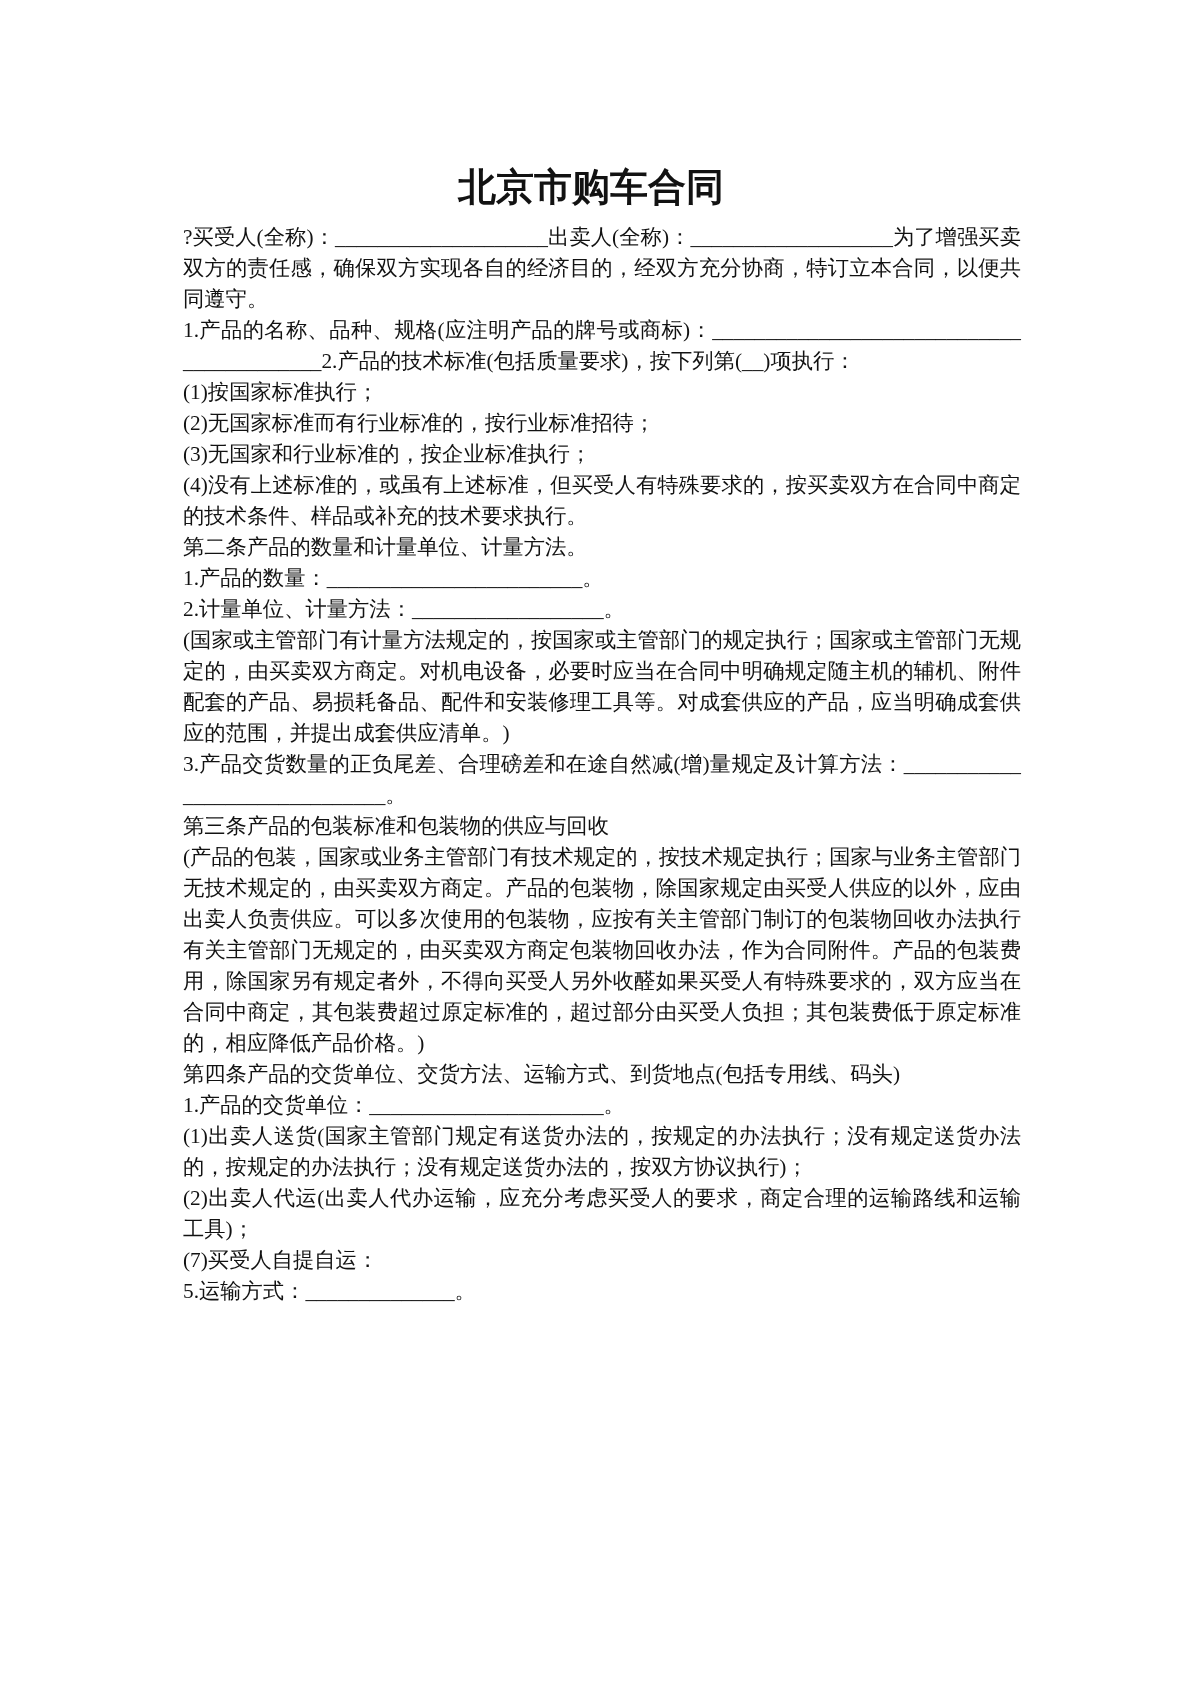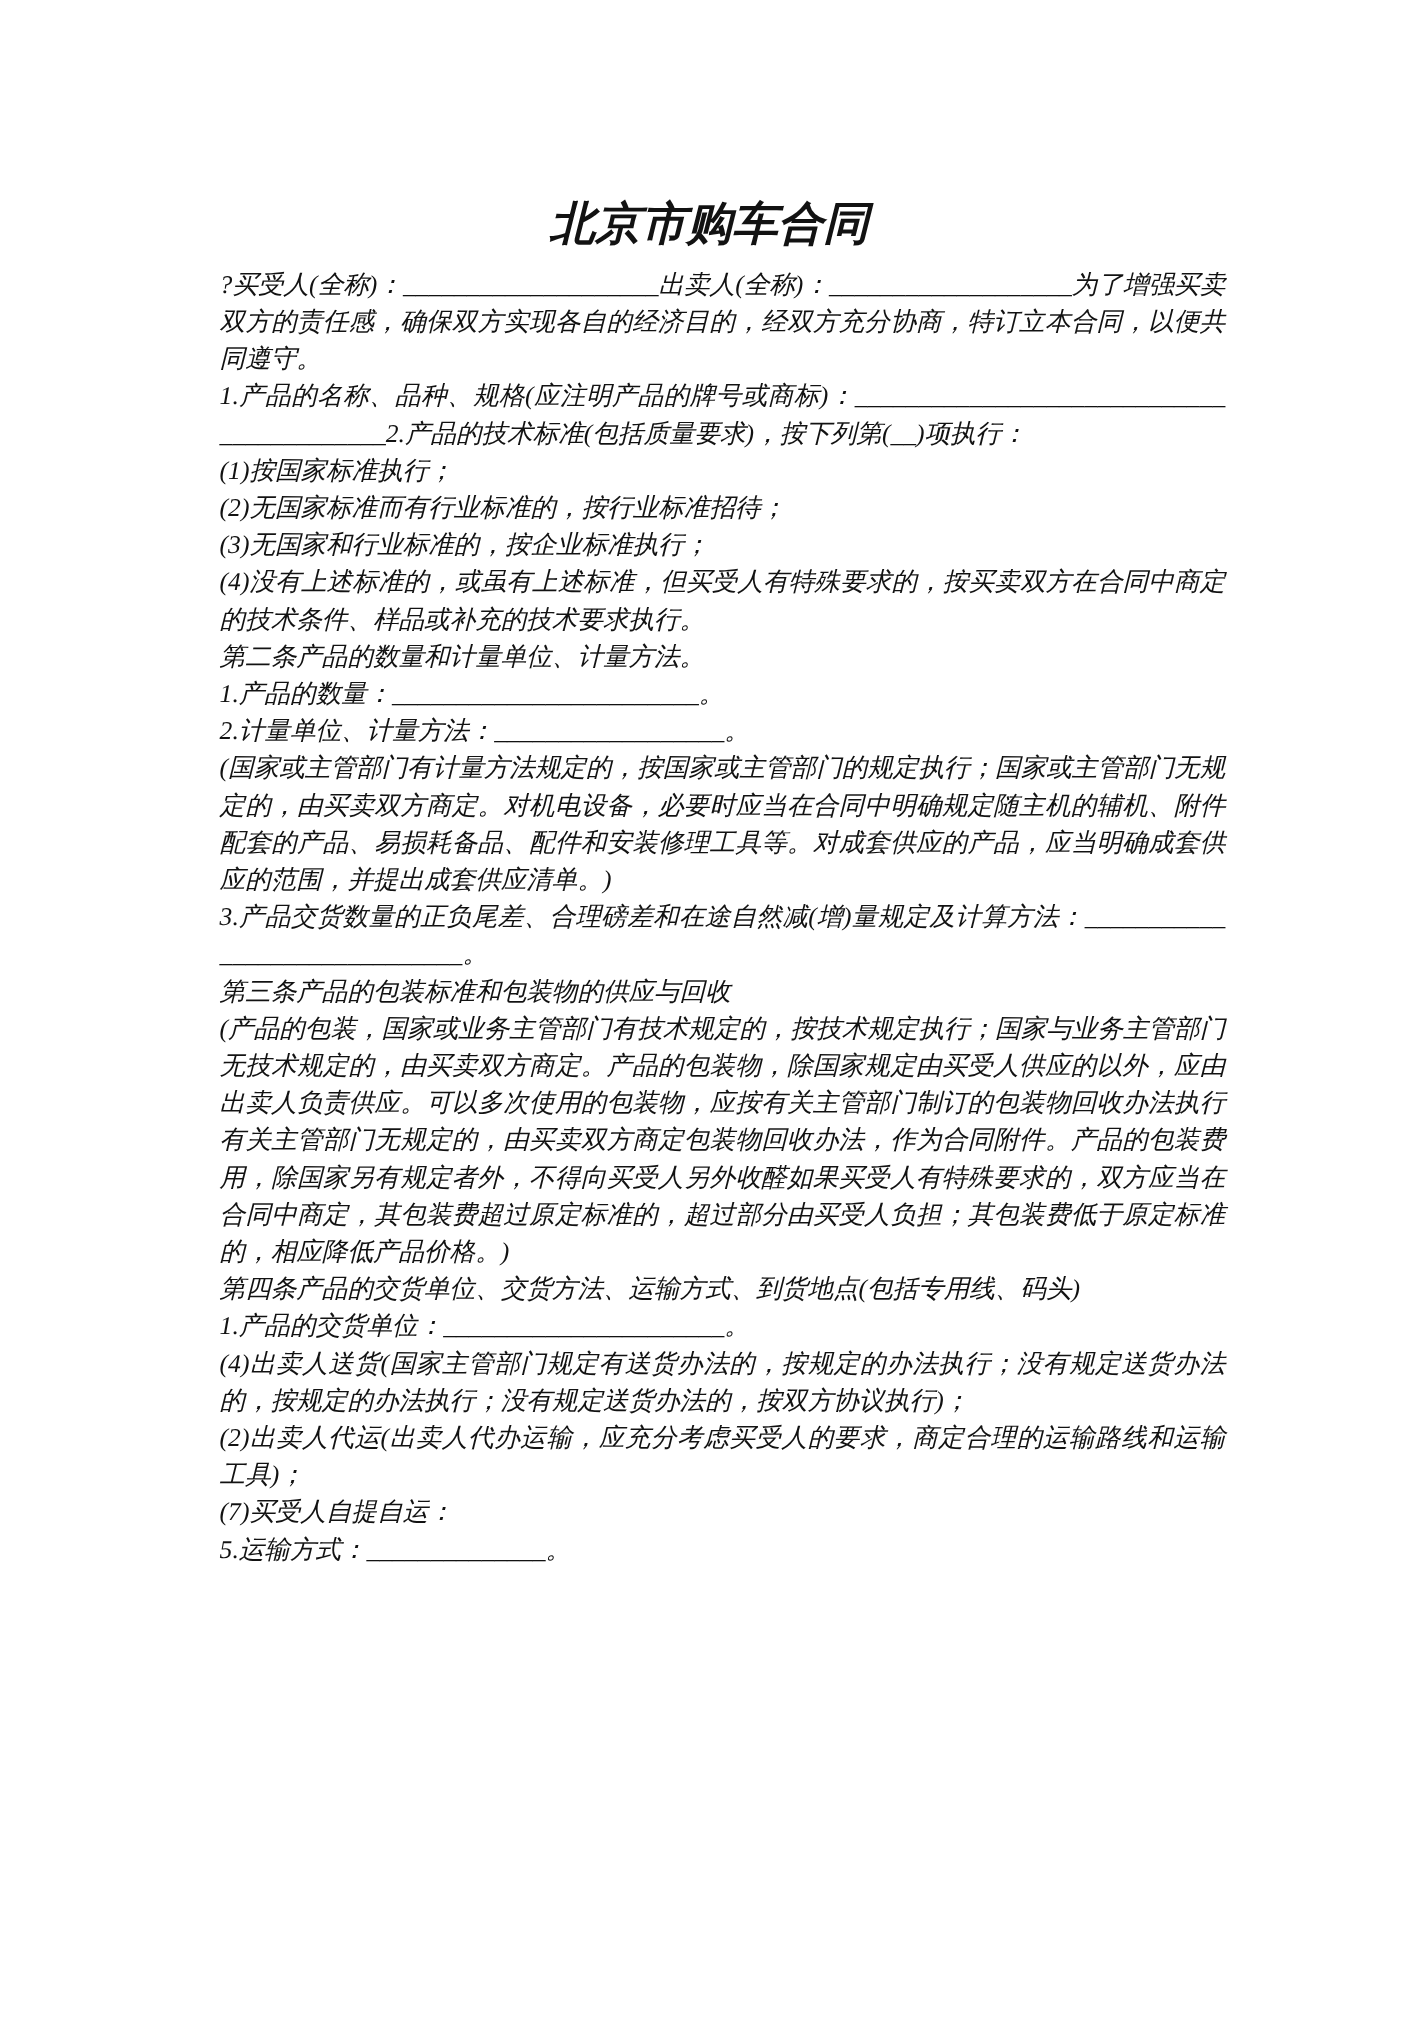--- a/index.html
+++ b/index.html
@@ -8,21 +8,20 @@
     background: #ffffff;
   }
   .page {
     position: relative;
     width: 1190px;
     height: 1683px;
     background: #ffffff;
     overflow: hidden;
     font-family: "Liberation Serif", "DejaVu Serif", serif;
     color: #121212;
-    font-style: italic;
   }
   .doc-title {
     position: absolute;
     left: 172px;
     top: 164px;
     width: 838px;
     margin: 0;
     text-align: center;
     font-size: 38px;
     line-height: 46px;
@@ -60,18 +59,18 @@
     <p>(4)没有上述标准的，或虽有上述标准，但买受人有特殊要求的，按买卖双方在合同中商定的技术条件、样品或补充的技术要求执行。</p>
     <p>第二条产品的数量和计量单位、计量方法。</p>
     <p>1.产品的数量：________________________。</p>
     <p>2.计量单位、计量方法：__________________。</p>
     <p>(国家或主管部门有计量方法规定的，按国家或主管部门的规定执行；国家或主管部门无规定的，由买卖双方商定。对机电设备，必要时应当在合同中明确规定随主机的辅机、附件配套的产品、易损耗备品、配件和安装修理工具等。对成套供应的产品，应当明确成套供应的范围，并提出成套供应清单。)</p>
     <p>3.产品交货数量的正负尾差、合理磅差和在途自然减(增)量规定及计算方法：______________________________。</p>
     <p>第三条产品的包装标准和包装物的供应与回收</p>
     <p>(产品的包装，国家或业务主管部门有技术规定的，按技术规定执行；国家与业务主管部门无技术规定的，由买卖双方商定。产品的包装物，除国家规定由买受人供应的以外，应由出卖人负责供应。可以多次使用的包装物，应按有关主管部门制订的包装物回收办法执行有关主管部门无规定的，由买卖双方商定包装物回收办法，作为合同附件。产品的包装费用，除国家另有规定者外，不得向买受人另外收醛如果买受人有特殊要求的，双方应当在合同中商定，其包装费超过原定标准的，超过部分由买受人负担；其包装费低于原定标准的，相应降低产品价格。)</p>
     <p>第四条产品的交货单位、交货方法、运输方式、到货地点(包括专用线、码头)</p>
     <p>1.产品的交货单位：______________________。</p>
-    <p>(4)出卖人送货(国家主管部门规定有送货办法的，按规定的办法执行；没有规定送货办法的，按规定的办法执行；没有规定送货办法的，按双方协议执行)；</p>
+    <p>(1)出卖人送货(国家主管部门规定有送货办法的，按规定的办法执行；没有规定送货办法的，按规定的办法执行；没有规定送货办法的，按双方协议执行)；</p>
     <p>(2)出卖人代运(出卖人代办运输，应充分考虑买受人的要求，商定合理的运输路线和运输工具)；</p>
     <p>(7)买受人自提自运：</p>
     <p>5.运输方式：______________。</p>
   </div>
 </div>
 
 </body></html>

